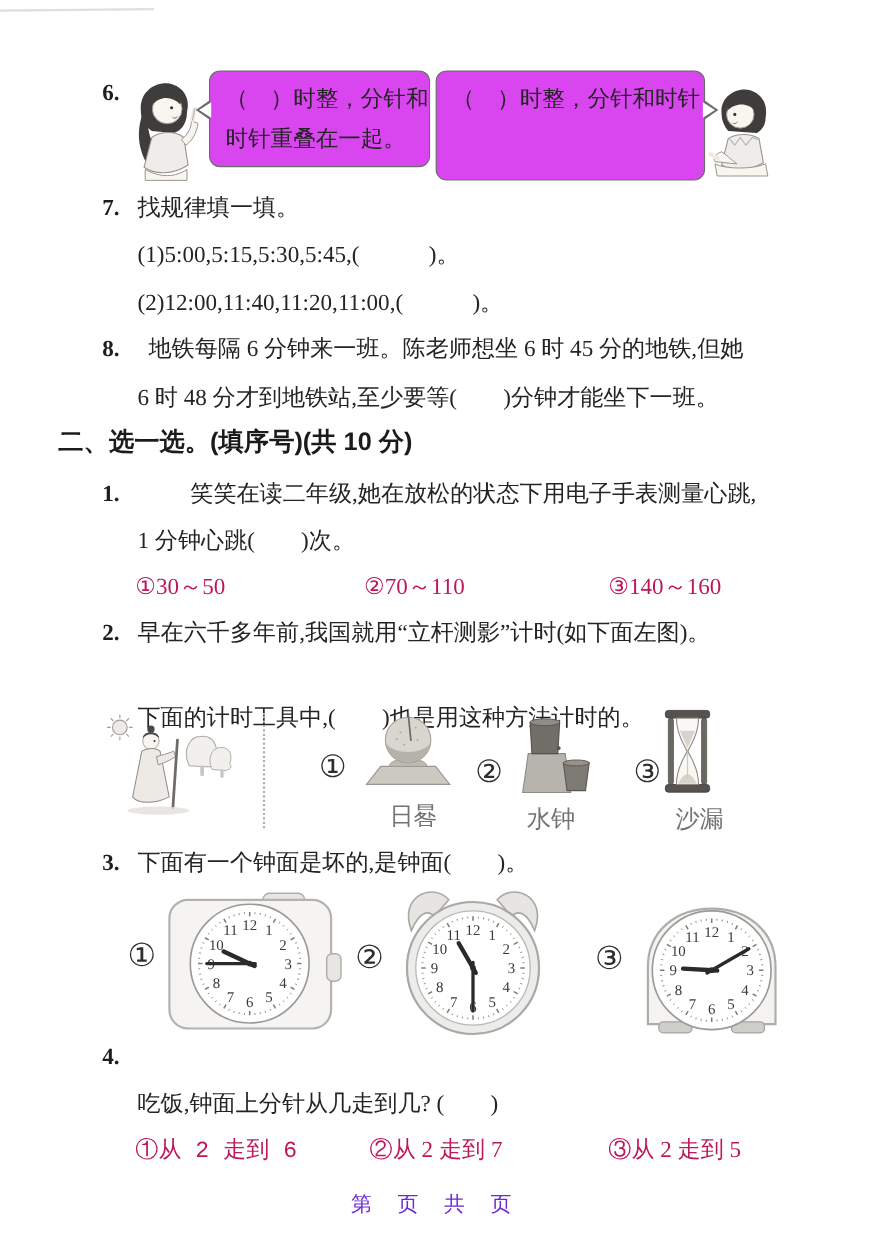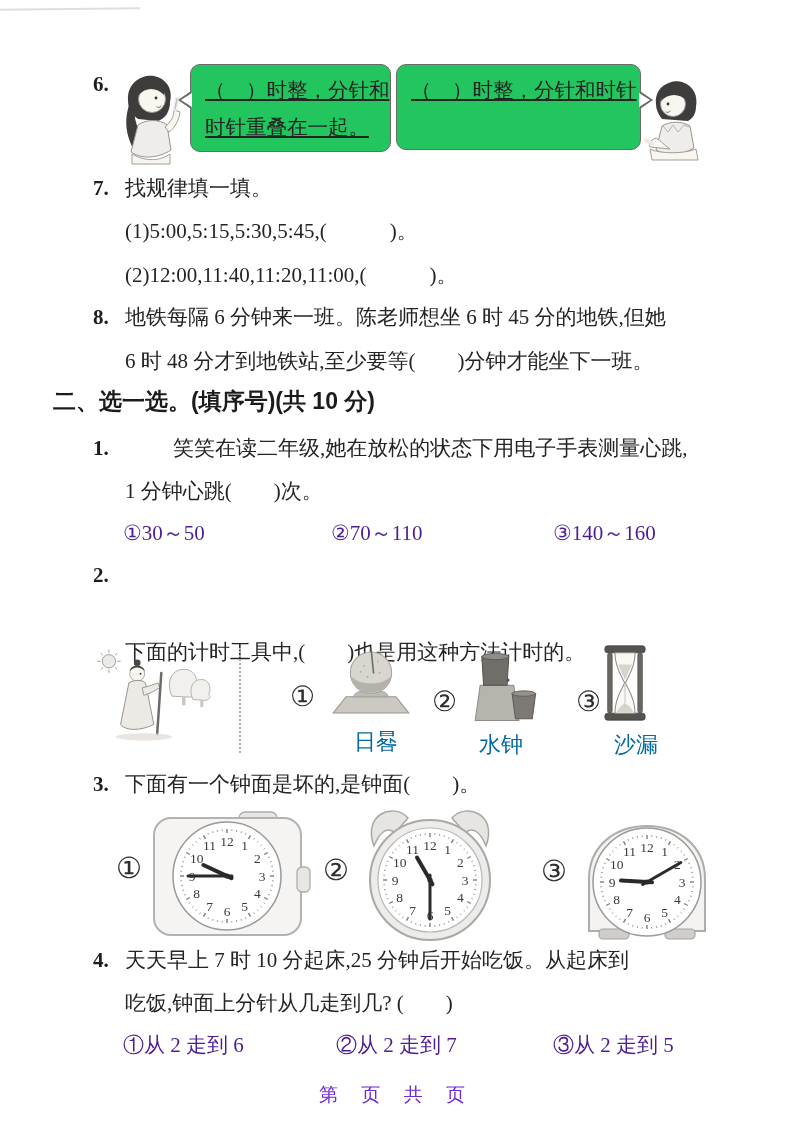--- a/index.html
+++ b/index.html
@@ -2,31 +2,31 @@
 <html><head>
 <meta charset="utf-8">
 <style>
   html,body{margin:0;padding:0;background:#ffffff;}
   .page{position:relative;width:793px;height:1122px;background:#ffffff;overflow:hidden;
         font-family:"Liberation Serif", serif;color:#242424;}
   .abs{position:absolute;}
   .kai{font-family:"Liberation Serif", serif;font-size:21px;color:#242424;white-space:pre;line-height:1.2;}
   .qnum{font-family:"Liberation Serif", serif;font-weight:700;font-size:21px;color:#1e1e1e;}
   .sec-title{font-family:"Liberation Sans", sans-serif;font-weight:700;font-size:23px;color:#1b1b1b;white-space:pre;}
-  .option{font-family:"Liberation Serif", serif;font-size:21px;color:#4c1d95;white-space:pre;}
-  .bubble{position:absolute;border:1.6px solid #6b6b6b;border-radius:10px;background:#22c55e;box-sizing:border-box;
-          padding:7px 0 0 14px;text-decoration:underline;}
+  .option{font-family:"Liberation Serif", serif;font-size:21px;color:#be185d;white-space:pre;}
+  .bubble{position:absolute;border:1.6px solid #6b6b6b;border-radius:10px;background:#d946ef;box-sizing:border-box;
+          padding:7px 0 0 14px;}
   .bubble .line{font-size:20.5px;line-height:37px;}
   .tail{position:absolute;width:0;height:0;}
   .tail-l-outer{left:-13px;top:26px;border-top:9px solid transparent;border-bottom:9px solid transparent;border-right:13px solid #6b6b6b;}
   .tail-l-inner{left:-10px;top:28px;border-top:7px solid transparent;border-bottom:7px solid transparent;border-right:11px solid #ffffff;}
   .tail-r-outer{right:-13px;top:26px;border-top:9px solid transparent;border-bottom:9px solid transparent;border-left:13px solid #6b6b6b;}
   .tail-r-inner{right:-10px;top:28px;border-top:7px solid transparent;border-bottom:7px solid transparent;border-left:11px solid #ffffff;}
   .circ-num{font-family:"Liberation Serif", serif;color:#2e2e2e;}
-  .tool-label{font-family:"Liberation Serif", serif;font-size:22px;color:#0369a1;text-align:center;}
+  .tool-label{font-family:"Liberation Serif", serif;font-size:22px;color:#737373;text-align:center;}
   .divider-dotted{border-left:2px dotted #b3b0ac;}
   .footer{position:absolute;left:0;top:1082px;width:100%;text-align:center;
           font-family:"Liberation Sans", sans-serif;font-size:19px;letter-spacing:9px;color:#6d28d9;}
   .dialnum{font-family:"Liberation Serif", serif;font-size:13.5px;fill:#3a3a3a;text-anchor:middle;}
   .scanline{position:absolute;left:0;top:8px;width:140px;height:2px;background:#dedede;transform:rotate(-.6deg);}
 </style>
 </head>
 <body>
 
 <div class="page">
@@ -48,21 +48,21 @@
     <path d="M20,86 C34,94 48,93 58,86 L58,96 L20,96 Z" fill="#f9f5ef" stroke="#98948e" stroke-width="0.9"></path>
   </svg>
 
   <div class="bubble" style="left:190px;top:64px;width:201px;height:88px;">
     <div class="tail tail-l-outer"></div>
     <div class="tail tail-l-inner"></div>
     <div class="line kai">（　）时整，分针和</div>
     <div class="line kai">时针重叠在一起。</div>
   </div>
 
-  <div class="bubble" style="left:396px;top:64px;width:245px;height:86px;">
+  <div class="bubble" style="left:396px;top:64px;width:245px;height:100px;">
     <div class="tail tail-r-outer"></div>
     <div class="tail tail-r-inner"></div>
     <div class="line kai">（　）时整，分针和时针</div>
   </div>
 
   <svg class="abs" style="left:644px;top:76px;" width="66" height="92" viewBox="0 0 66 92">
     <path d="M12,28 C10,10 28,3 38,6 C50,10 54,20 52,31 C52,38 48,43 44,45 L18,43 C14,38 12,33 12,28 Z" fill="#3f3d3b"></path>
     <circle cx="29" cy="28" r="12.5" fill="#f9f5ef" stroke="#98948e" stroke-width="0.9"></circle>
     <path d="M17,25 C18,15 26,11 34,13 C41,15 44,21 43,25 C36,17 24,17 17,25 Z" fill="#3f3d3b"></path>
     <circle cx="24" cy="28" r="1.4" fill="#333"></circle>
@@ -73,33 +73,34 @@
     <path d="M8,68 L2,64" stroke="#f0e9e1" stroke-width="4" stroke-linecap="round"></path>
     <path d="M6,73 C16,78 40,78 52,73 L54,84 L8,84 Z" fill="#f9f5ef" stroke="#98948e" stroke-width="0.9"></path>
   </svg>
 
   <span class="abs qnum" style="left:93px;top:176px;">7.</span>
   <span class="abs kai" style="left:125px;top:176px;">找规律填一填。</span>
   <span class="abs kai" style="left:125px;top:219px;">(1)5:00,5:15,5:30,5:45,(　　　)。</span>
   <span class="abs kai" style="left:125px;top:263px;">(2)12:00,11:40,11:20,11:00,(　　　)。</span>
 
   <span class="abs qnum" style="left:93px;top:305px;">8.</span>
-  <span class="abs kai" style="left:125px;top:305px;">地铁每隔 6 分钟来一班。陈老师想坐 6 时 45 分的地铁,但她</span>
+  <span class="abs kai" style="left:135px;top:305px;">地铁每隔 6 分钟来一班。陈老师想坐 6 时 45 分的地铁,但她</span>
   <span class="abs kai" style="left:125px;top:349px;">6 时 48 分才到地铁站,至少要等(　　)分钟才能坐下一班。</span>
 
   <span class="abs sec-title" style="left:53px;top:386px;">二、选一选。(填序号)(共 10 分)</span>
 
   <span class="abs qnum" style="left:93px;top:436px;">1.</span>
   <span class="abs kai" style="left:125px;top:436px;margin-left:48px;">笑笑在读二年级,她在放松的状态下用电子手表测量心跳,</span>
   <span class="abs kai" style="left:125px;top:479px;">1 分钟心跳(　　)次。</span>
   <span class="abs option" style="left:123px;top:519px;">①30～50</span>
   <span class="abs option" style="left:331px;top:519px;">②70～110</span>
   <span class="abs option" style="left:553px;top:519px;">③140～160</span>
 
   <span class="abs qnum" style="left:93px;top:563px;">2.</span>
+  <span class="abs kai" style="left:125px;top:563px;">早在六千多年前,我国就用“立杆测影”计时(如下面左图)。</span>
   <span class="abs kai" style="left:125px;top:640px;">下面的计时工具中,(　　)也是用这种方法计时的。</span>
 
   <svg class="abs" style="left:94px;top:643px;" width="118" height="108" viewBox="0 0 142 118">
     <g>
       <circle cx="18" cy="16" r="8" fill="#eceae6" stroke="#a29e98" stroke-width="1.2"></circle>
       <g stroke="#a29e98" stroke-width="1.2">
         <line x1="18" y1="2" x2="18" y2="6"></line>
           <line x1="18" y1="26" x2="18" y2="30"></line>
         <line x1="4" y1="16" x2="8" y2="16"></line>
           <line x1="28" y1="16" x2="32" y2="16"></line>
@@ -422,20 +423,19 @@
         <text x="-35.0" y="4.7" class="dialnum">9</text>
         <text x="-30.3" y="-12.8" class="dialnum">10</text>
         <text x="-17.5" y="-25.6" class="dialnum">11</text>
         <line x1="5.0" y1="0.3" x2="-26.0" y2="-1.4" stroke="#2a2a2a" stroke-width="4" stroke-linecap="round"></line>
         <line x1="-4.3" y1="2.5" x2="33.8" y2="-19.5" stroke="#2a2a2a" stroke-width="3" stroke-linecap="round"></line>
         <circle r="2.6" fill="#2a2a2a"></circle>
       </g>
   </svg>
 
   <span class="abs qnum" style="left:93px;top:948px;">4.</span>
-  <span class="abs kai" style="left:125px;top:948px;">天天早上 7 时 10 分起床,25 分钟后开始吃饭。从起床到</span>
   <span class="abs kai" style="left:125px;top:991px;">吃饭,钟面上分针从几走到几? (　　)</span>
-  <span class="abs option" style="left:123px;top:1031px;">①从 2 走到 6</span>
+  <span class="abs option" style="left:123px;top:1031px;font-family:Liberation Mono, monospace;">①从 2 走到 6</span>
   <span class="abs option" style="left:336px;top:1031px;">②从 2 走到 7</span>
   <span class="abs option" style="left:553px;top:1031px;">③从 2 走到 5</span>
 
   <div class="footer">第 页 共 页</div>
 </div>
 
 </body></html>

